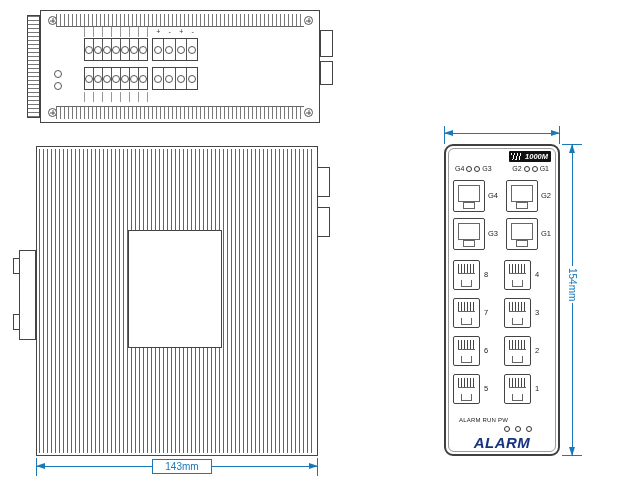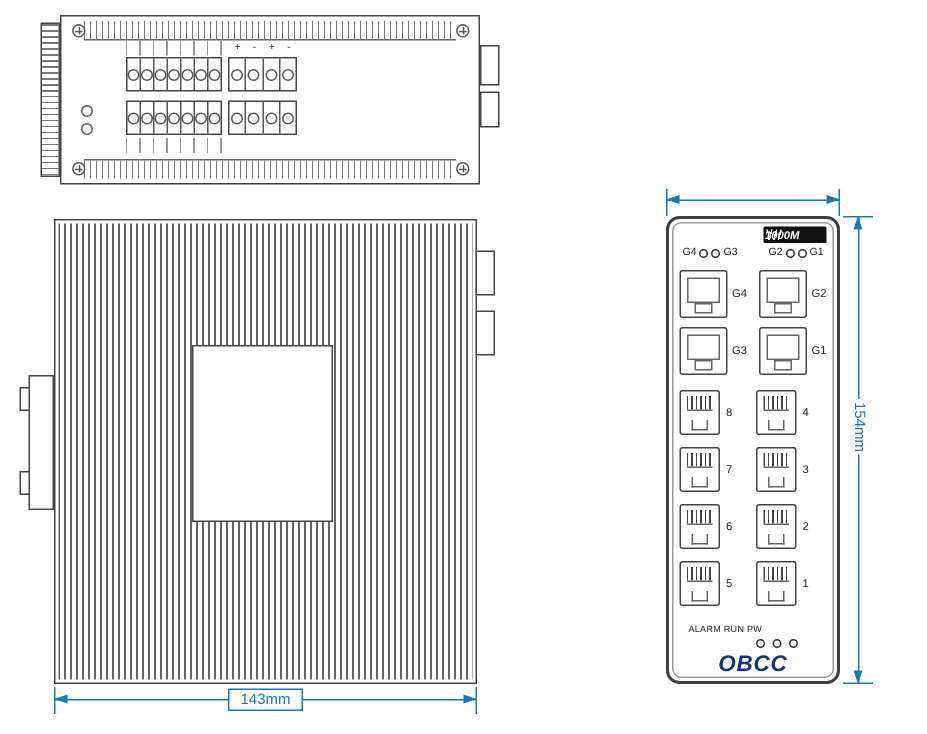--- a/index.html
+++ b/index.html
@@ -19,21 +19,21 @@
   .screw::before{content:'';position:absolute;left:50%;top:1px;bottom:1px;width:1px;background:#555;transform:translateX(-50%);}
   .screw::after{content:'';position:absolute;top:50%;left:1px;right:1px;height:1px;background:#555;transform:translateY(-50%);}
   .hole{border:1px solid #555;border-radius:50%;background:#fff;}
   .tblock{display:flex;border:1.2px solid var(--line);background:#fff;}
   .tcell{flex:1;border-right:1px solid #555;position:relative;}
   .tcell:last-child{border-right:none;}
   .tcell::before{content:'';position:absolute;width:6px;height:6px;border:1px solid #555;border-radius:50%;left:50%;top:50%;transform:translate(-50%,-50%);}
   .polrow{display:flex;justify-content:space-around;font-size:7px;color:#333;line-height:11px;}
   .front-panel{border:2px solid #3f3f3f;border-radius:9px;background:#fff;}
   .front-panel::before{content:'';position:absolute;inset:2px;border:1px solid #9a9a9a;border-radius:6px;pointer-events:none;}
-  .badge{background:var(--badge_bg);color:#fff;font-size:7.5px;font-style:italic;font-weight:bold;text-align:right;padding-right:18px;line-height:11px;border-radius:1px;}
+  .badge{background:var(--badge_bg);color:#fff;font-size:7.5px;font-style:italic;font-weight:bold;text-align:right;padding-right:3px;line-height:11px;border-radius:1px;}
   .badge::before{content:'';position:absolute;left:2px;top:2px;bottom:2px;width:10px;background:repeating-linear-gradient(105deg,#fff 0 1px,transparent 1px 3px);}
   .ledrow{display:flex;justify-content:space-between;font-size:7px;color:#222;}
   .ledgroup{display:flex;align-items:center;gap:2px;}
   .dot{width:4px;height:4px;border:1px solid #333;border-radius:50%;background:#fff;display:inline-block;}
   .sfp{border:1.3px solid var(--line);background:#fff;border-radius:2px;}
   .sfp::before{content:'';position:absolute;left:4px;right:4px;top:4px;bottom:9px;border:1px solid #666;}
   .sfp::after{content:'';position:absolute;left:9px;right:9px;bottom:2px;height:5px;border:1px solid #666;}
   .rj45{border:1.3px solid var(--line);background:#fff;border-radius:2px;}
   .rj45::before{content:'';position:absolute;left:4px;right:4px;top:3px;height:9px;background:repeating-linear-gradient(90deg,var(--line) 0 1px,transparent 1px 3px);border-bottom:1px solid #666;}
   .rj45::after{content:'';position:absolute;left:7px;right:7px;bottom:2px;height:6px;border:1px solid #666;border-top:none;}
@@ -120,21 +120,21 @@
     <div class="a box" style="left:13px;top:123px;width:7px;height:16px;"></div>
     <div class="a box" style="left:13px;top:179px;width:7px;height:16px;"></div>
     <div class="a box" style="left:317px;top:32px;width:13px;height:30px;"></div>
     <div class="a box" style="left:317px;top:72px;width:13px;height:30px;"></div>
 
     <div class="a dimline" style="left:36px;top:323px;width:1px;height:18px;"></div>
     <div class="a dimline" style="left:317px;top:323px;width:1px;height:18px;"></div>
     <div class="a dimline" style="left:36px;top:331px;width:282px;height:1px;"></div>
     <div class="arr l a" style="left:36px;top:328px;"></div>
     <div class="arr r a" style="left:309px;top:328px;"></div>
-    <div class="a dimtext dimbox" style="left:152px;top:324px;width:50px;height:15px;">143mm</div>
+    <div class="a dimtext dimbox" style="left:152px;top:324px;width:60px;height:15px;">143mm</div>
   </div>
 
   <div class="a dimline" style="left:444px;top:126px;width:1px;height:18px;"></div>
   <div class="a dimline" style="left:559px;top:126px;width:1px;height:18px;"></div>
   <div class="a dimline" style="left:444px;top:133px;width:116px;height:1px;"></div>
   <div class="arr l a" style="left:444px;top:130px;"></div>
   <div class="arr r a" style="left:551px;top:130px;"></div>
 
   <div class="a dimline" style="left:562px;top:144px;width:20px;height:1px;"></div>
   <div class="a dimline" style="left:562px;top:455px;width:20px;height:1px;"></div>
@@ -190,16 +190,16 @@
     <div class="a rj45" style="left:58px;top:228px;width:27px;height:30px;"></div>
     <span class="a portlabel" style="left:89px;top:239px;">1</span>
 
     <div class="a status-label" style="left:13px;top:271px;">ALARM RUN PW</div>
     <div class="a status-dots" style="left:58px;top:280px;">
       <span class="dot"></span>
       <span class="dot"></span>
       <span class="dot"></span>
     </div>
 
-    <div class="a brand" style="left:0;right:0;top:288px;">OBCC</div>
+    <div class="a brand" style="left:0;right:0;top:288px;">ALARM</div>
   </div>
 
 </div>
 
 </body></html>

